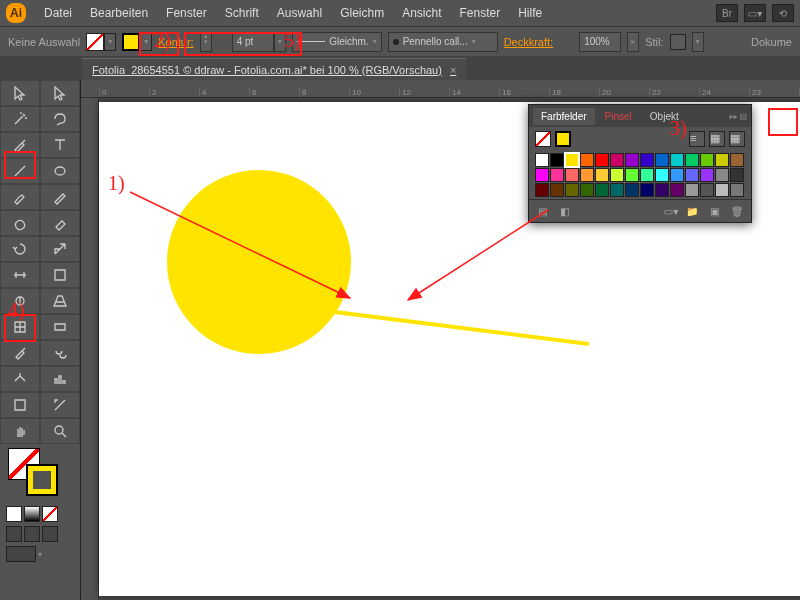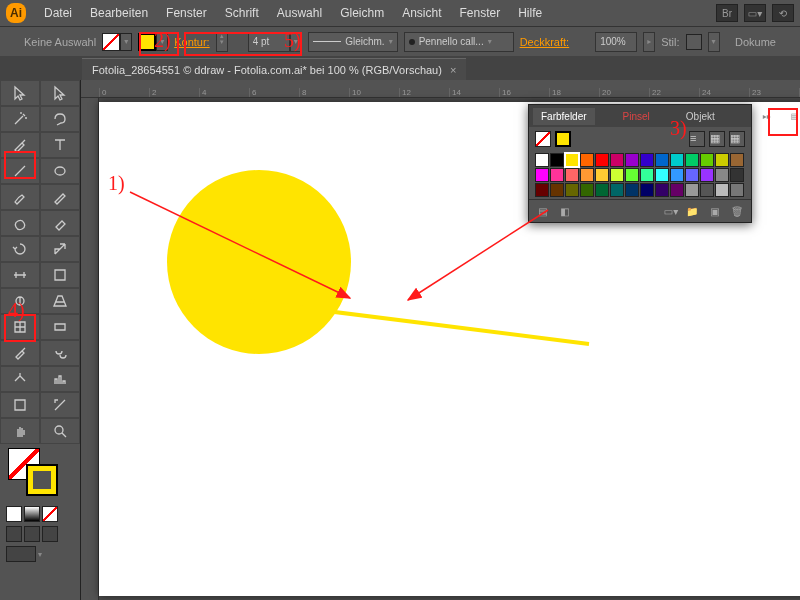--- a/index.html
+++ b/index.html
@@ -6,36 +6,36 @@
 body { background:#4a4a4a; width:800px; height:600px; overflow:hidden; position:relative; color:#ccc; font-size:11px; }
 
 
 .menubar { height:26px; background:#535353; display:flex; align-items:center; padding:0 6px; gap:2px; }
 .ai-logo { width:20px; height:20px; background:#ff9a00; color:#4a2c00; font-weight:bold; font-size:12px; display:flex; align-items:center; justify-content:center; border-radius:8px; margin-right:8px; }
 .menu-item { padding:4px 8px; color:#ddd; font-size:12px; cursor:pointer; }
 .menubar-right { margin-left:auto; display:flex; gap:6px; align-items:center; }
 .mb-btn { width:22px; height:18px; background:#333; border:1px solid #222; display:flex; align-items:center; justify-content:center; color:#999; font-size:10px; }
 
 
-.controlbar { height:30px; background:#535353; display:flex; align-items:center; padding:0 24px; gap:6px; border-top:1px solid #333; }
+.controlbar { height:30px; background:#535353; display:flex; align-items:center; padding:0 8px; gap:6px; border-top:1px solid #333; }
 .ctrl-label { color:#aaa; font-size:11px; }
 .swatch-pair { display:flex; }
 .sw { width:18px; height:18px; border:1px solid #222; position:relative; }
 .sw.white { background:#fff; }
 .sw.white::after { content:""; position:absolute; inset:0; background:linear-gradient(to bottom right, transparent 45%, red 45%, red 55%, transparent 55%); }
 .sw.yellow { background:#ffe400; border:2px solid #000; }
 .ctrl-drop { height:20px; background:#5a5a5a; border:1px solid #333; display:flex; align-items:center; padding:0 4px; gap:4px; font-size:10px; color:#ccc; }
 .ctrl-val { width:42px; height:20px; background:#5a5a5a; border:1px solid #333; color:#ccc; font-size:10px; display:flex; align-items:center; padding-left:4px;margin-left:20px; }
 .arrow { color:#888; font-size:8px; }
 .orange-link { color:#ff9a00; text-decoration:underline; font-size:11px; }
 
 
 .doctab-row { height:24px; background:#434343; display:flex; align-items:flex-end; }
 .toolbar-spacer { width:82px; }
-.doctab { background:#4a4a4a; height:22px; padding:0 10px; display:flex; align-items:center; gap:8px; color:#ddd; font-size:11px; border-top:1px solid #666; }
+.doctab { background:#4a4a4a; height:22px; padding:0 10px; display:flex; align-items:center; gap:8px; color:#ddd; font-size:11px; border-top:1px solid #666;text-decoration:underline; }
 .doc-x { color:#aaa; font-size:11px; cursor:pointer; }
 
 
 .main { display:flex; height:520px; }
 
 
 .toolbar { width:82px; background:#535353; display:flex; flex-direction:column; border-right:1px solid #222; }
 .tool-grid { display:grid; grid-template-columns:1fr 1fr; }
 .tool { width:40px; height:26px; display:flex; align-items:center; justify-content:center; border:1px solid #444; background:#535353; cursor:pointer; }
 .tool svg { width:16px; height:16px; }
@@ -50,21 +50,21 @@
 
 .canvas-wrap { flex:1; position:relative; background:#4a4a4a; display:flex; flex-direction:column; }
 .ruler-h { height:18px; background:#535353; display:flex; font-size:8px; color:#999; align-items:flex-end; padding-left:18px; overflow:hidden; border-bottom:1px solid #333; }
 .ruler-h span { width:50px; flex-shrink:0; border-left:1px solid #666; padding-left:2px; }
 .canvas-inner { flex:1; display:flex; }
 .ruler-v { width:18px; background:#535353; border-right:1px solid #333; }
 .artboard { flex:1; background:#fff; position:relative; margin:4px 6px 4px 0; box-shadow:0 0 8px rgba(0,0,0,.5); }
 
 
 .panel { position:absolute; top:104px; right:48px; width:224px; background:#535353; border:1px solid #222; box-shadow:0 2px 10px rgba(0,0,0,.6); }
-.panel-tabs { display:flex; background:#434343; height:22px; align-items:center; padding:0 4px; gap:20px; }
+.panel-tabs { display:flex; background:#434343; height:22px; align-items:center; padding:0 4px; gap:2px; }
 .ptab { padding:3px 8px; font-size:10px; color:#ccc; cursor:pointer; }
 .ptab.active { background:#535353; color:#fff; }
 .ptab.hidden { color:#d44; }
 .panel-tabs .spacer { flex:1; }
 .panel-head { display:flex; padding:4px 6px; gap:4px; align-items:center; }
 .mini { width:16px; height:16px; border:1px solid #222; }
 .mini.white { background:#fff; position:relative; }
 .mini.white::after { content:""; position:absolute; inset:0; background:linear-gradient(to bottom right, transparent 44%, red 44%, red 56%, transparent 56%); }
 .mini.yellow { background:#ffe400; border:2px solid #000; }
 .panel-head .spacer { flex:1; }

